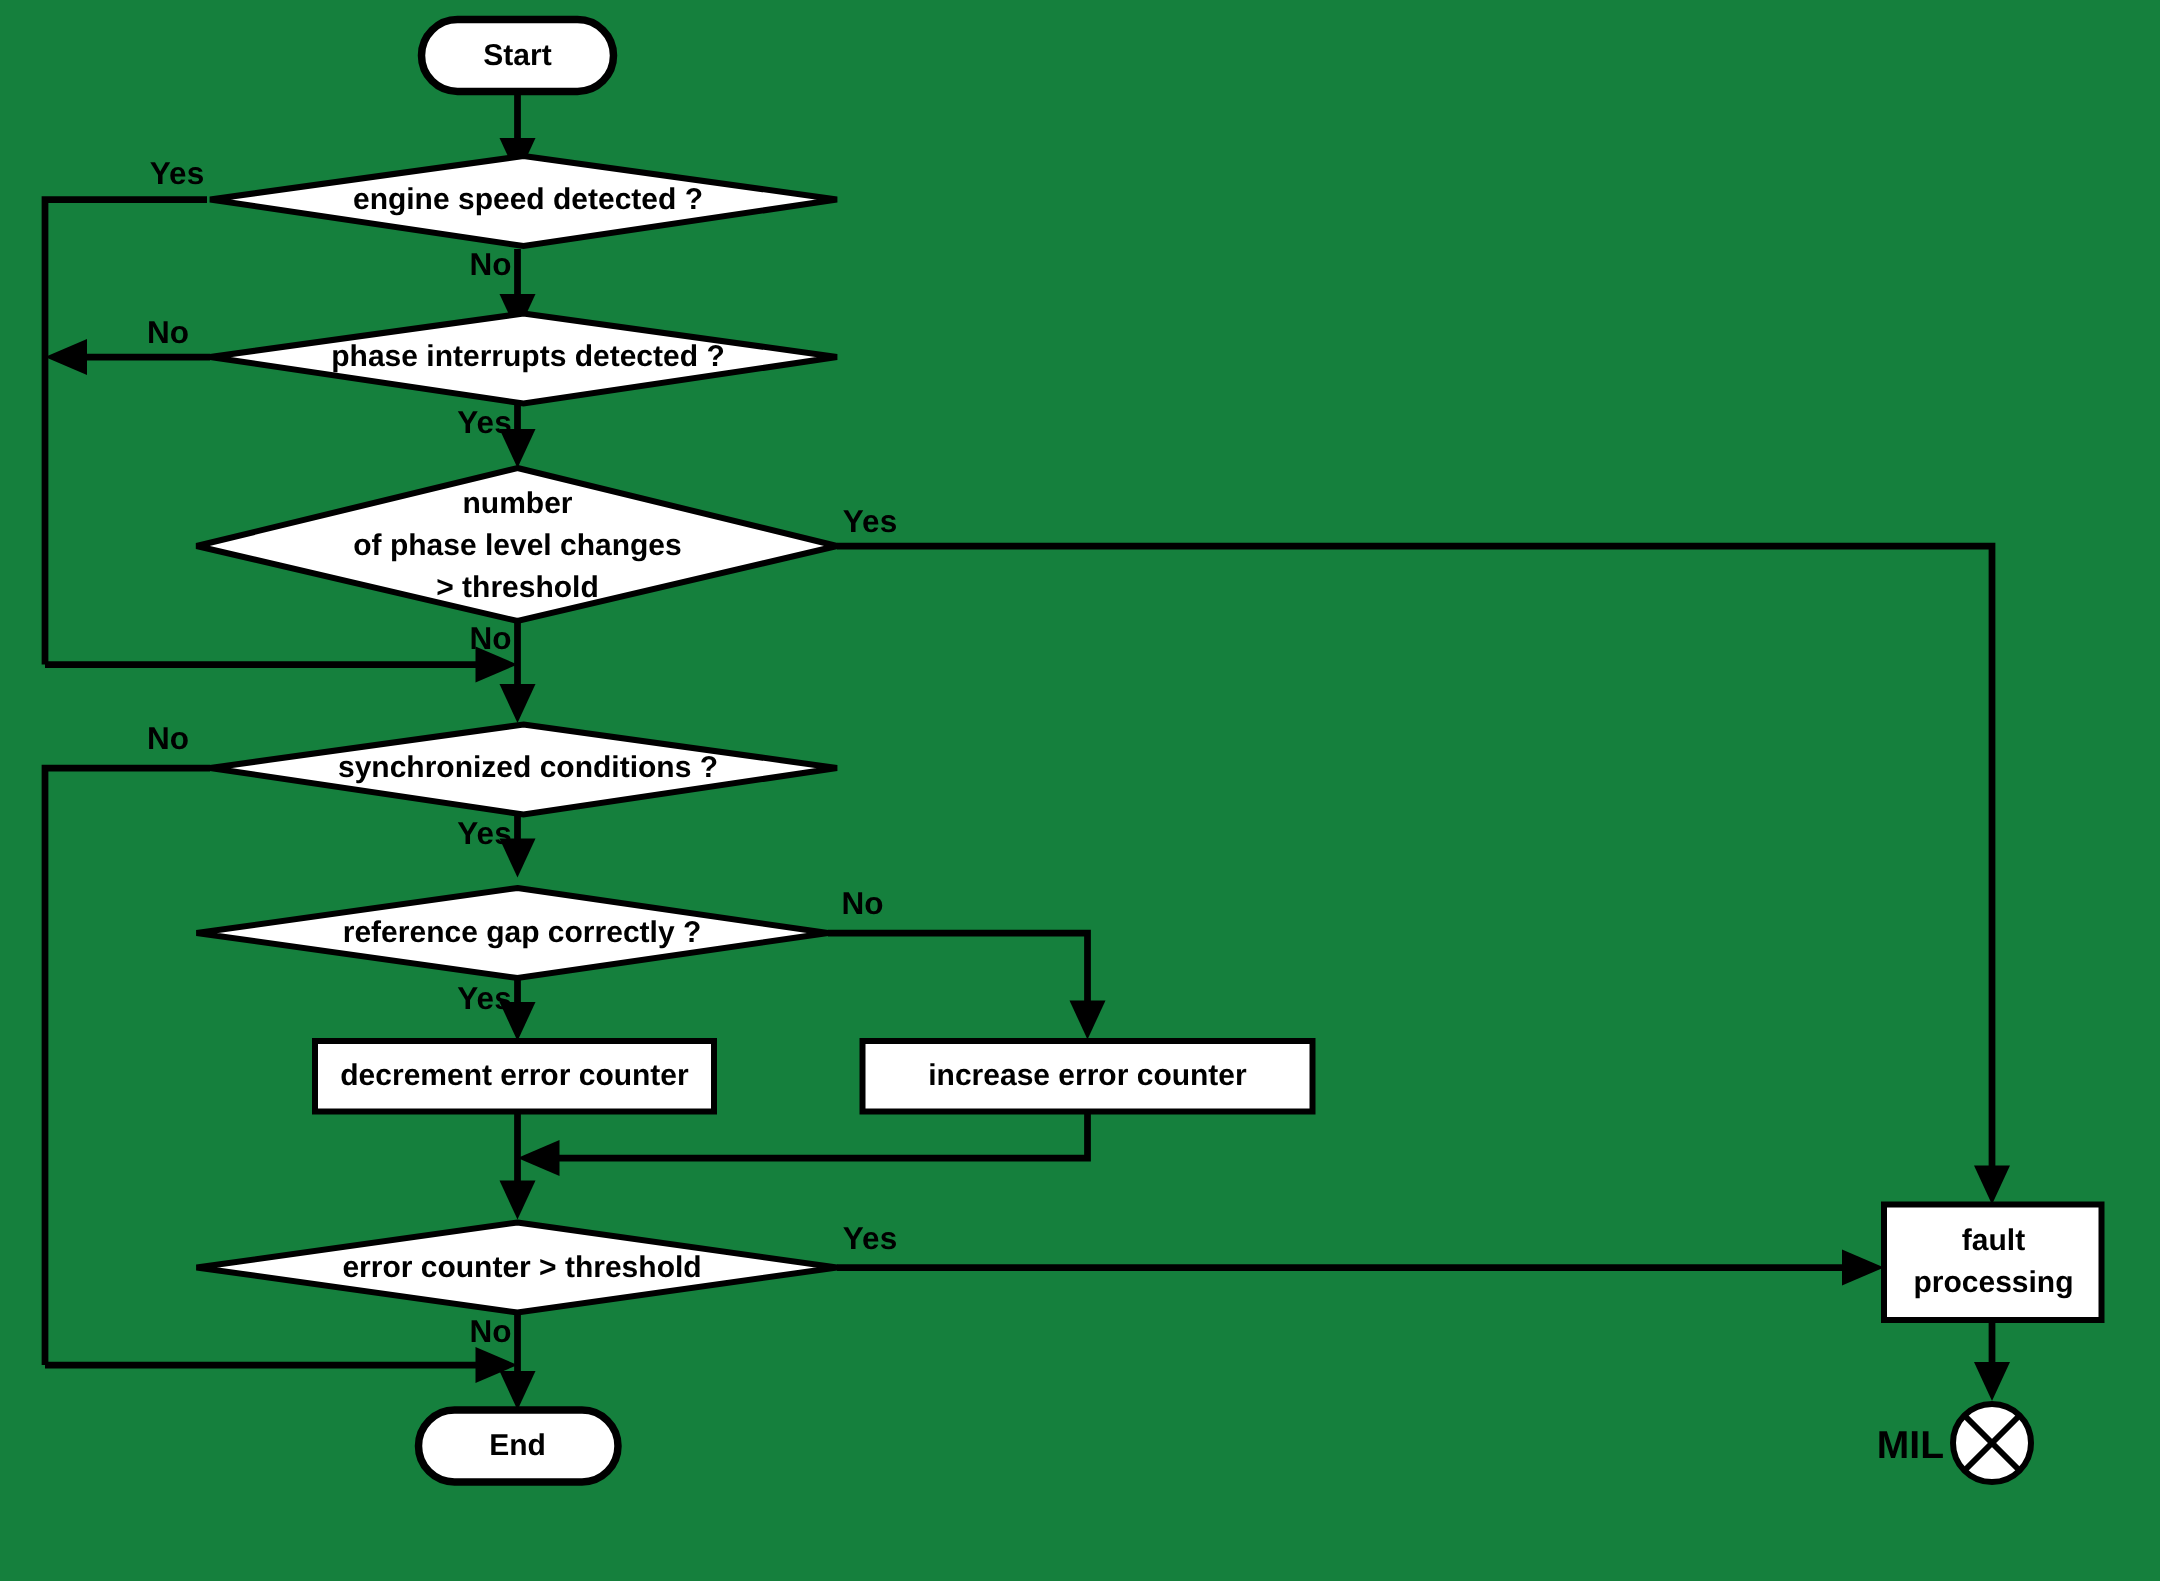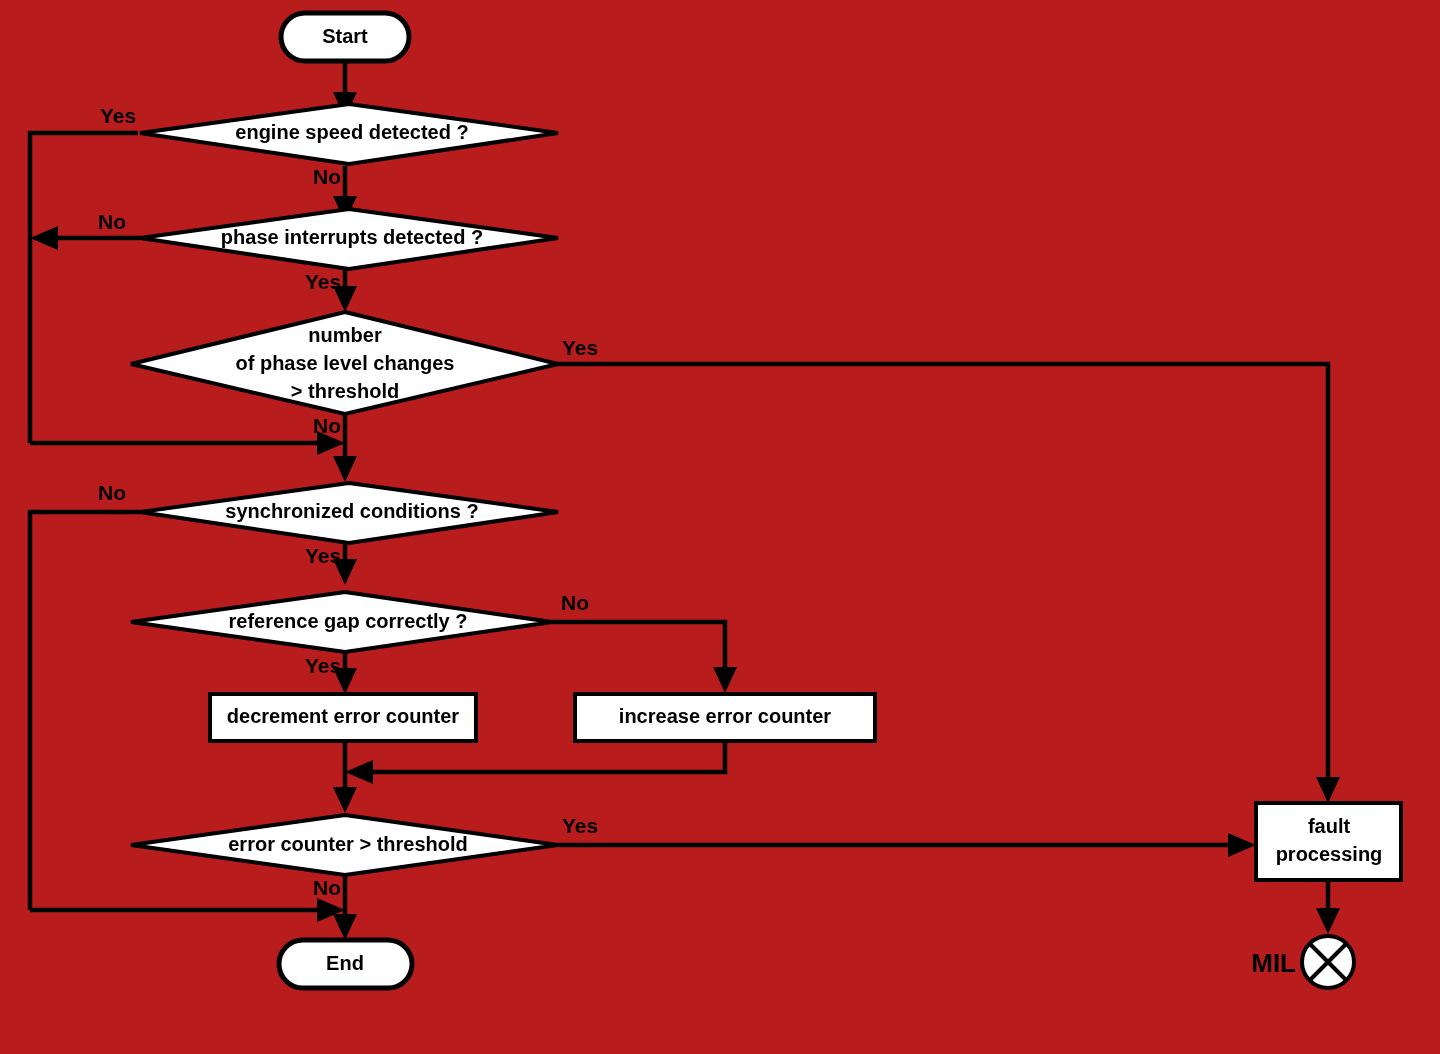--- a/index.html
+++ b/index.html
@@ -10,21 +10,21 @@
   body {
     width: 1440px;
     height: 1054px;
     font-family: "Liberation Sans", sans-serif;
     overflow: hidden;
   }
   #flowchart-root {
     position: relative;
     width: 1440px;
     height: 1054px;
-    background: #b91c1c;
+    background: #15803d;
   }
   svg.chart-svg {
     display: block;
     width: 1440px;
     height: 1054px;
   }
   .node-shape {
     fill: #ffffff;
     stroke: #000000;
     stroke-width: 4;

